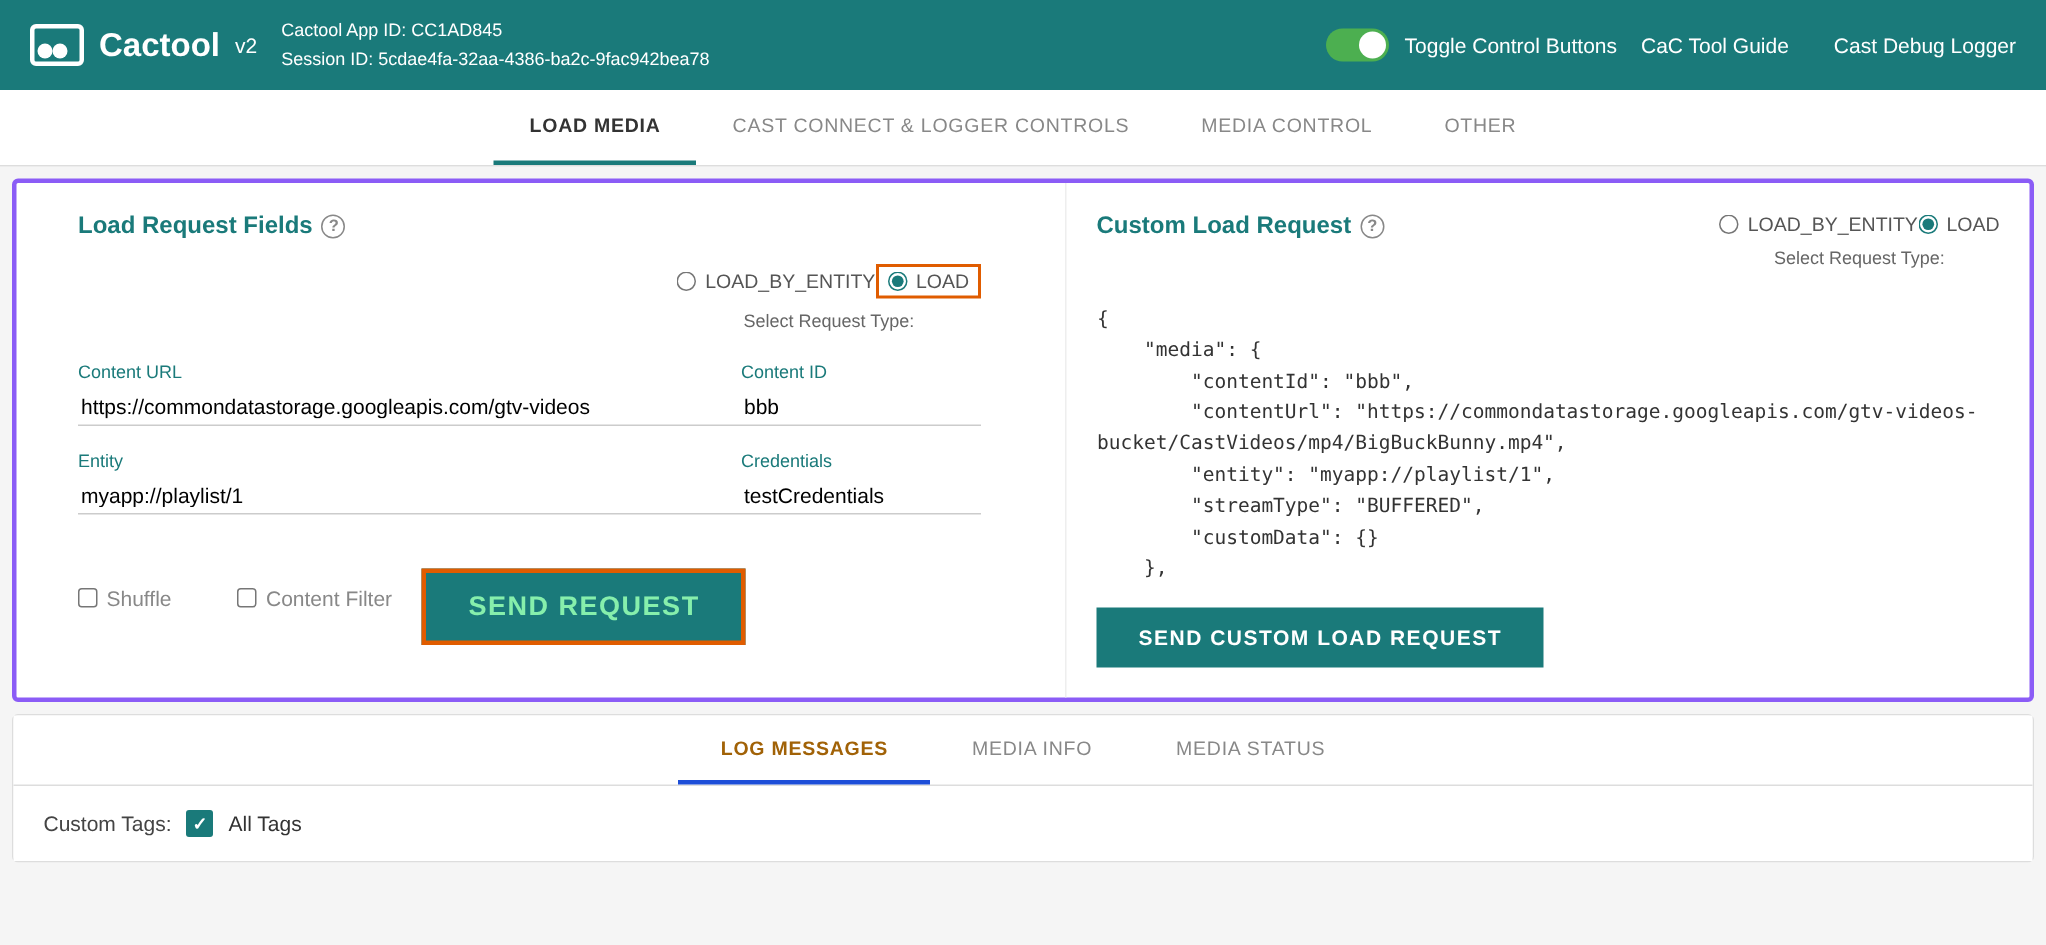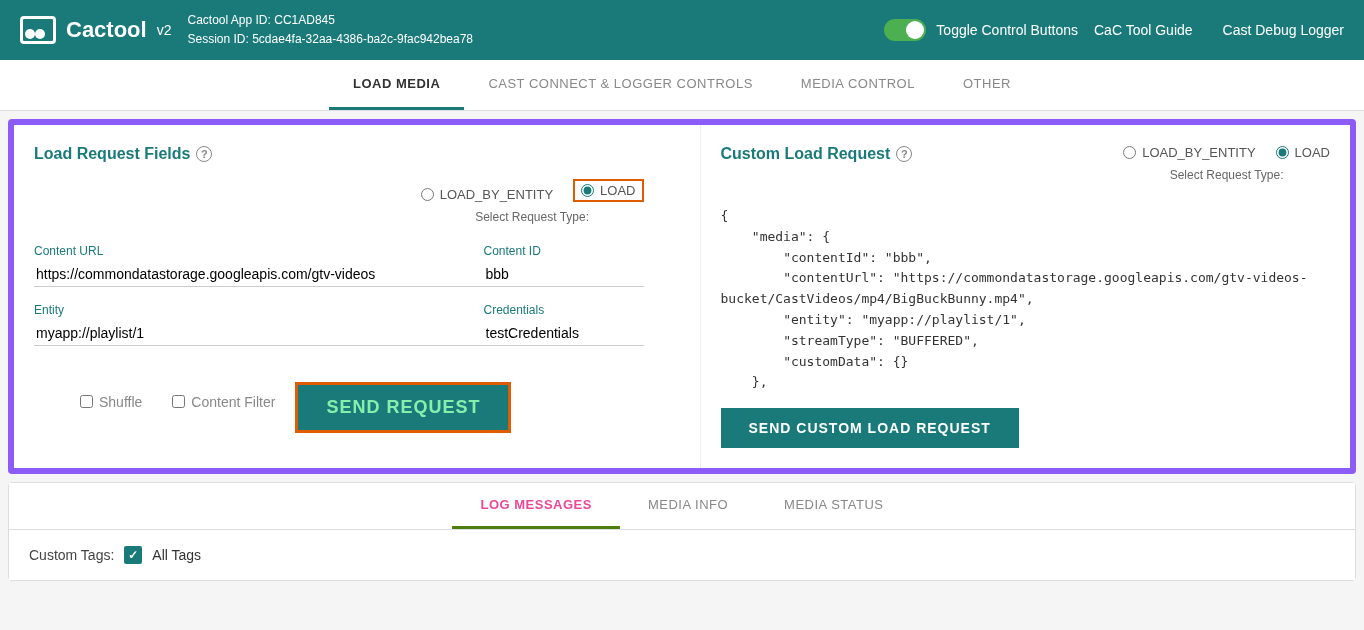--- a/index.html
+++ b/index.html
@@ -156,22 +156,21 @@
       border-bottom: 1px solid #ccc;
       padding: 4px 2px;
       font-size: 14px;
       outline: none;
       width: 100%;
     }
 
     
     .radio-group {
       display: flex;
-      gap: 20px;
-      align-items: flex-end;
+      align-items: center;
       margin-bottom: 8px;
     }
     .radio-option {
       display: flex;
       align-items: center;
       gap: 6px;
       font-size: 13px;
       color: #555;
       cursor: pointer;
     }
@@ -181,23 +180,22 @@
     .request-type-label {
       font-size: 12px;
       color: #666;
       text-align: center;
       margin-bottom: 12px;
     }
 
     
     .checkbox-row {
       display: flex;
-      gap: 30px;
+      gap: 44px;
       margin-top: 8px;
-      margin-left: 46px;
     }
     .checkbox-option {
       display: flex;
       align-items: center;
       gap: 6px;
       font-size: 14px;
       color: #888;
       cursor: pointer;
     }
     .checkbox-option input[type="checkbox"] {
@@ -251,22 +249,22 @@
       padding: 14px 28px;
       font-size: 13px;
       color: #888;
       cursor: pointer;
       border-bottom: 3px solid transparent;
       letter-spacing: 0.5px;
       font-weight: 500;
       text-transform: uppercase;
     }
     .bottom-tab.active {
-      color: #ec4899;
-      border-bottom: 3px solid #4d7c0f;
+      color: #a16207;
+      border-bottom: 3px solid #1d4ed8;
       font-weight: bold;
     }
 
     
     .custom-tags-area {
       padding: 16px 20px;
       display: flex;
       align-items: center;
       gap: 10px;
       background: white;
@@ -280,24 +278,25 @@
       color: #333;
     }
 
     .main-row {
       display: flex;
       gap: 0;
       margin: 8px;
     }
     .main-card {
       background: white;
-      border: 6px solid #8b5cf6;
+      border: 3px solid #8b5cf6;
       border-radius: 4px;
       display: flex;
       width: 100%;
+      padding-left: 21px;
     }
     .left-col {
       flex: 1;
       padding: 20px;
     }
     .right-col {
       flex: 1;
       padding: 20px;
       border-left: 1px solid #eee;
       margin-left: 36px;

